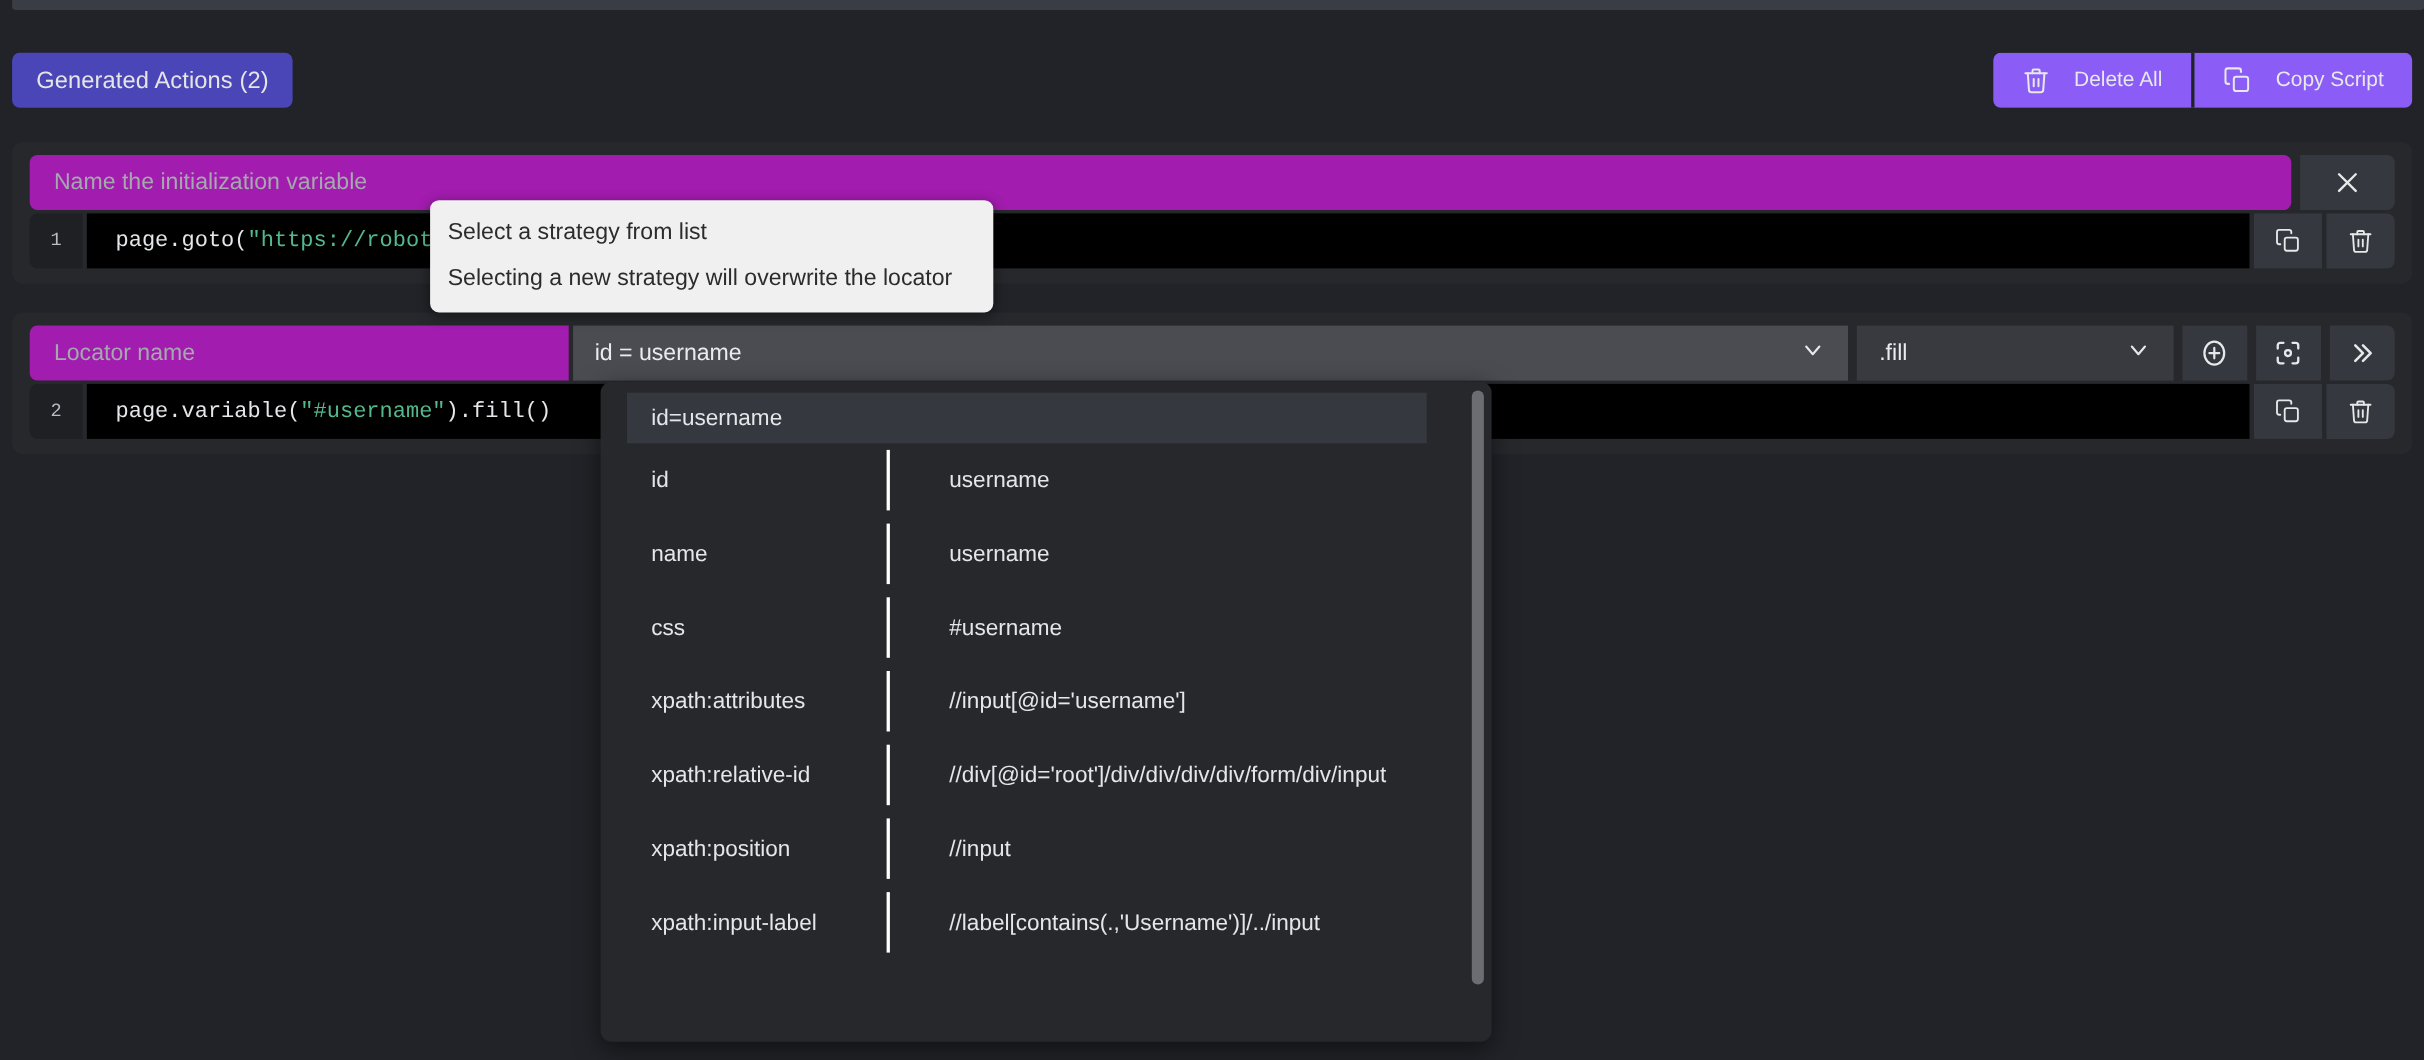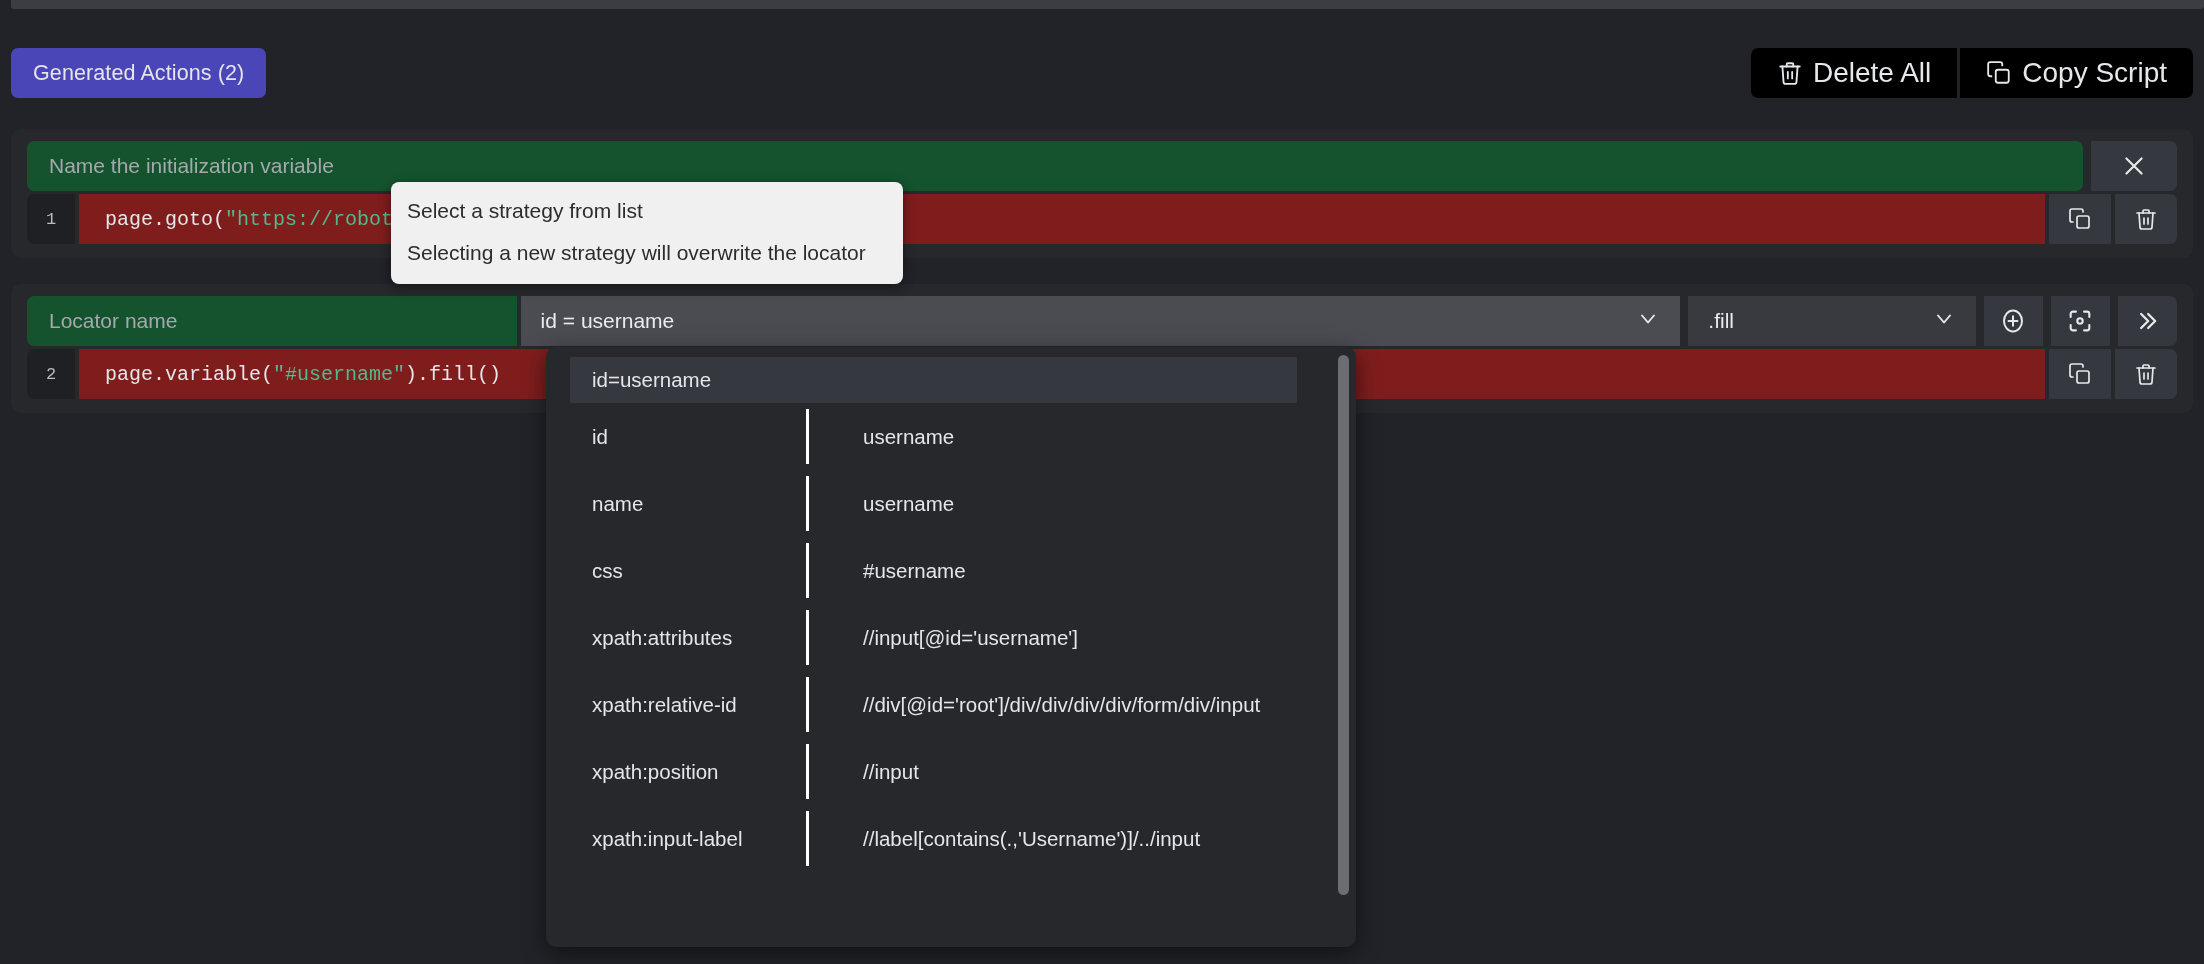--- a/index.html
+++ b/index.html
@@ -57,26 +57,26 @@
     height: 50px;
     display: flex;
     align-items: stretch;
     border-radius: 7px;
     overflow: hidden;
     background: #35383e;
   }
   .hdr-btn {
     display: flex;
     align-items: center;
-    gap: 10px;
+    gap: 22px;
     padding: 0 26px;
-    background: #000000;
+    background: #8b5cf6;
     border: none;
     color: #e6e8ea;
-    font-size: 28px;
+    font-size: 19px;
     font-family: "Liberation Sans", sans-serif;
     cursor: pointer;
   }
   .hdr-btn + .hdr-btn { border-left: 3px solid #212328; }
   .hdr-btn svg { display: block; }
 
   
   .card {
     position: absolute;
     left: 11px;
@@ -89,21 +89,21 @@
   #card-2 { top: 284px; }
 
   .card-top-row {
     display: flex;
     align-items: stretch;
     gap: 4px;
     height: 50px;
   }
 
   .txt-input {
-    background: #14532d;
+    background: #a21caf;
     border: none;
     border-radius: 7px 0 0 7px;
     color: #cfd2d6;
     font-size: 21px;
     font-family: "Liberation Sans", sans-serif;
     padding: 16px 22px;
     outline: none;
     height: 50px;
   }
   .txt-input::placeholder { color: #a5a9ae; opacity: 1; }
@@ -166,21 +166,21 @@
     width: 48px;
     background: #1e2024;
     border-radius: 7px 0 0 7px;
     display: flex; align-items: center; justify-content: center;
     color: #b9bcc1;
     font-size: 17px;
     font-family: "Liberation Mono", monospace;
   }
   .code-text {
     flex: 1;
-    background: #7f1d1d;
+    background: #000000;
     display: flex;
     align-items: center;
     padding-left: 26px;
     font-family: "Liberation Mono", monospace;
     font-size: 20px;
     color: #e4e6e9;
     white-space: pre;
     overflow: hidden;
     margin-left: 4px;
   }

